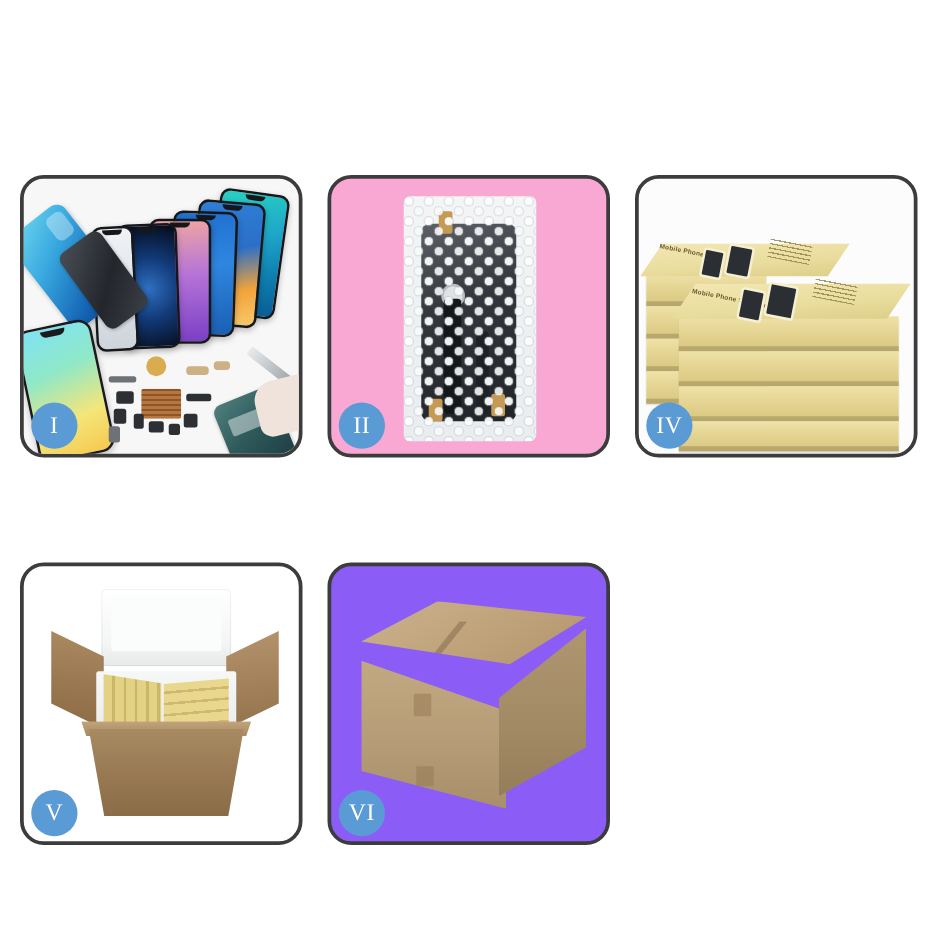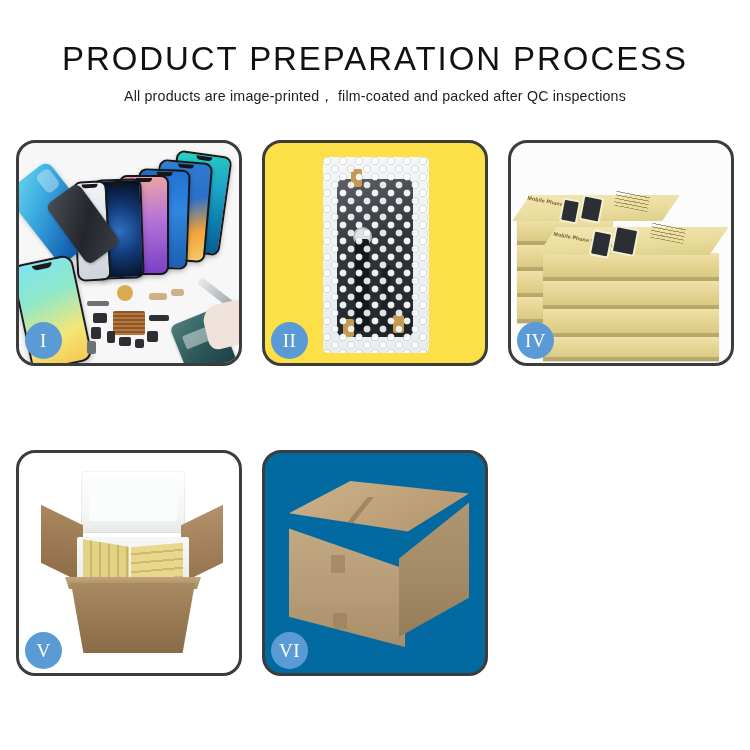--- a/index.html
+++ b/index.html
@@ -199,21 +199,21 @@
     transform: rotate(38deg);
     border-radius:2px;
   }
   .hand {
     position:absolute; left:186px; top:160px; width:42px; height:44px;
     background: #efe3db; border-radius:16px 4px 10px 10px;
     transform: rotate(-14deg);
   }
 
   
-  .p2 { background:#fde047; }
+  .p2 { background:#f9a8d4; }
   .bw-bag {
     position:absolute; left:58px; top:14px; width:106px; height:196px;
     background: linear-gradient(180deg,#f3f5f6 0%, #e9edef 100%);
     border-radius: 5px;
   }
   .bw-part {
     position:absolute; left:14px; top:22px; width:76px; height:158px;
     background: linear-gradient(160deg,#5d6167 0%, #33373c 40%, #1f2226 100%);
     border-radius:7px;
   }
@@ -360,21 +360,21 @@
     background: linear-gradient(180deg,#a88a62 0%, #9a7b55 45%, #8a6c48 100%);
     clip-path: polygon(0 0, 100% 0, 90% 100%, 10% 100%);
   }
   .c5-rim {
     position:absolute; left:46px; top:124px; width:136px; height:12px;
     background: linear-gradient(180deg,#c2a47c,#a7895f);
     clip-path: polygon(0 0, 100% 0, 97% 100%, 3% 100%);
   }
 
   
-  .p6 { background:#0369a1; }
+  .p6 { background:#8b5cf6; }
   .c6 { position:absolute; left:22px; top:28px; width:184px; height:170px; }
   .c6-top {
     position:absolute; left:2px; top:0; width:180px; height:70px;
     background: linear-gradient(150deg,#cbb28c 0%, #bda077 55%, #ae9169 100%);
     clip-path: polygon(34% 0, 100% 18%, 66% 72%, 0 46%);
   }
   .c6-seam {
     position:absolute; left:18px; top:16px; width:152px; height:34px;
     background: rgba(120,98,70,.45);
     clip-path: polygon(40% 0, 44% 0, 26% 100%, 22% 100%);
@@ -390,24 +390,20 @@
     background: linear-gradient(180deg,#b09771 0%, #a28a64 60%, #947d59 100%);
     clip-path: polygon(0 44%, 100% 4%, 100% 72%, 0 100%);
   }
   .c6-tape { position:absolute; background: rgba(150,122,86,.55); border-radius:1px; }
 </style>
 </head>
 <body>
 
 <div class="page">
 
-  <div class="header">
-    <div class="title">PRODUCT PREPARATION PROCESS</div>
-    <div class="subtitle">All products are image-printed， film-coated and packed after QC inspections</div>
-  </div>
 
   <div class="grid">
 
     <div class="panel p1">
       <div class="panel-stage">
         <div class="fan">
           <div class="fan-ph f5"></div>
           <div class="fan-ph f4"></div>
           <div class="fan-ph f3"></div>
           <div class="fan-ph f2"></div>

